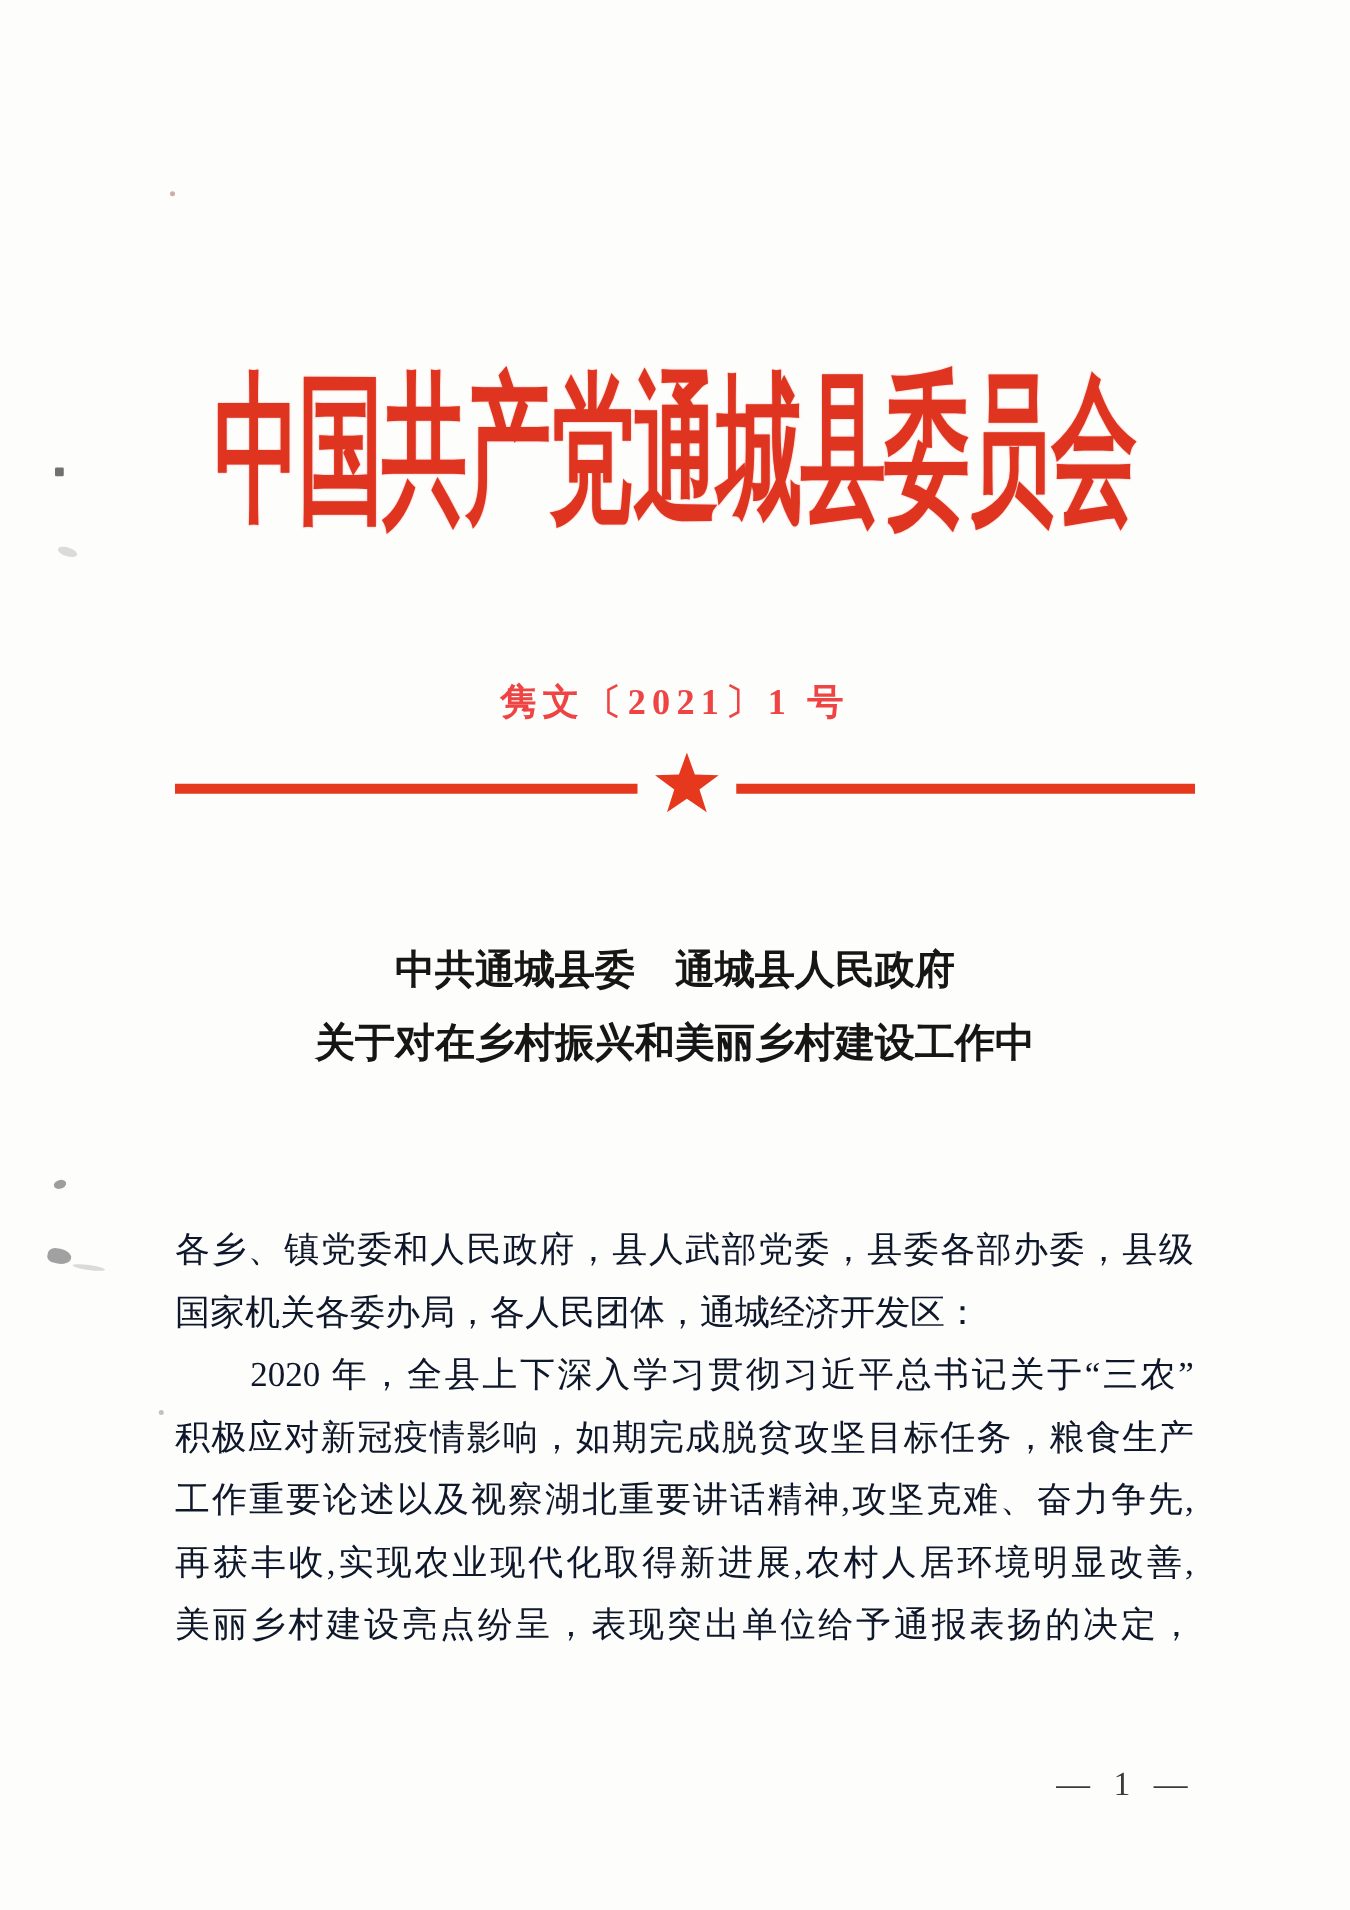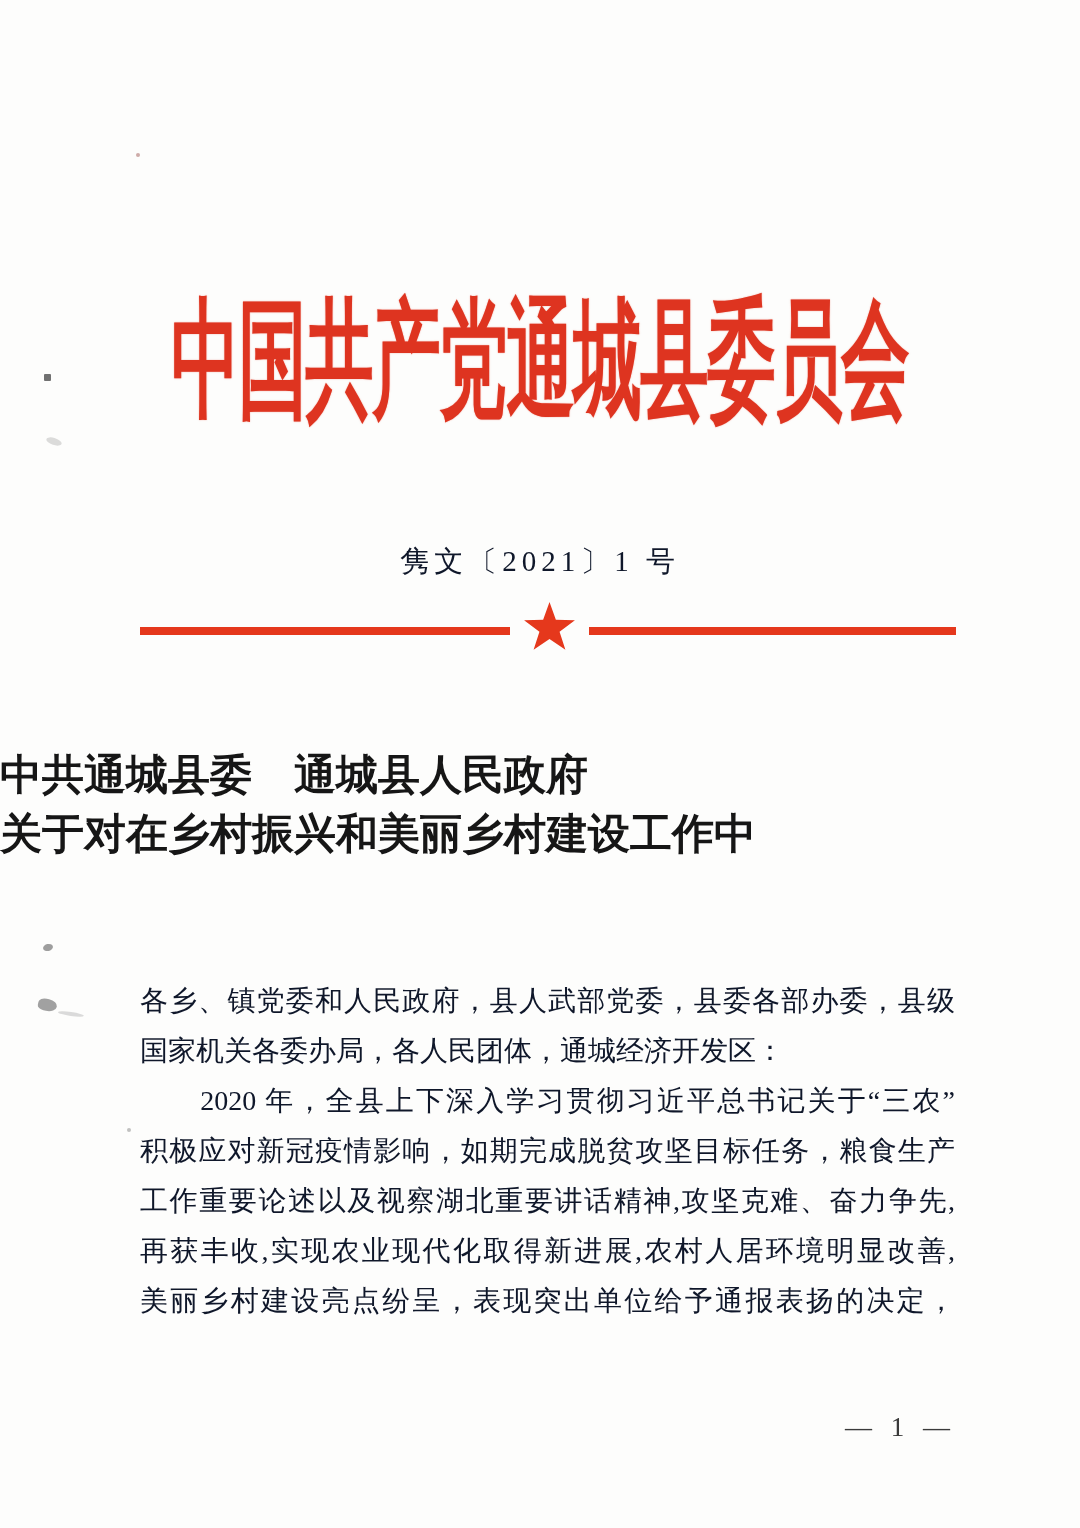--- a/index.html
+++ b/index.html
@@ -13,35 +13,35 @@
   .masthead { position:absolute; top:296px; left:0; width:100%; text-align:center;font-family:Liberation Serif, serif; }
   .masthead-text {
     display:inline-block; font-size:68px; font-weight:700; color:#de3420;
     letter-spacing:-1px; white-space:nowrap; line-height:1;
     transform:scaleY(1.9); transform-origin:center top;
     text-shadow:0 0 1px rgba(222,52,32,.55);
   }
   
   .doc-number {
     position:absolute; top:542px; left:0; width:100%; text-align:center;
-    font-size:29px; letter-spacing:5px; color:#0f172a; white-space:nowrap;
+    font-size:29px; letter-spacing:5px; color:#ef4444; white-space:nowrap;font-weight:bold;
   }
   
   .rule-seg { position:absolute; height:8px; background:#e5381c; }
   .rule-left  { left:140px;  top:627px; width:370px; }
   .rule-right { left:589px; top:627px; width:367px; }
   .star {
     position:absolute; left:523px; top:602px; width:53px; height:52px;
     background:#e5381c;
     clip-path:polygon(50% 0%, 62% 34%, 98% 35%, 69% 57%, 80% 92%, 50% 71%, 20% 92%, 31% 57%, 2% 35%, 38% 34%);
   }
   
   .doc-title {
-    position:absolute; top:746px; left:0; width:100%; 
-    font-size:42px; line-height:59px; font-weight:700; color:#161616;
+    position:absolute; top:746px; left:0; width:100%; text-align:center;
+    font-size:32px; line-height:59px; font-weight:700; color:#161616;
   }
   .title-line { white-space:nowrap; }
   
   .body-block {
     position:absolute; top:976px; left:140px; width:815px;
     font-size:28px; line-height:50px; color:#0f172a;
   }
   .body-line {
     height:50px; white-space:nowrap; overflow:visible;
     text-align:justify; text-align-last:justify;

